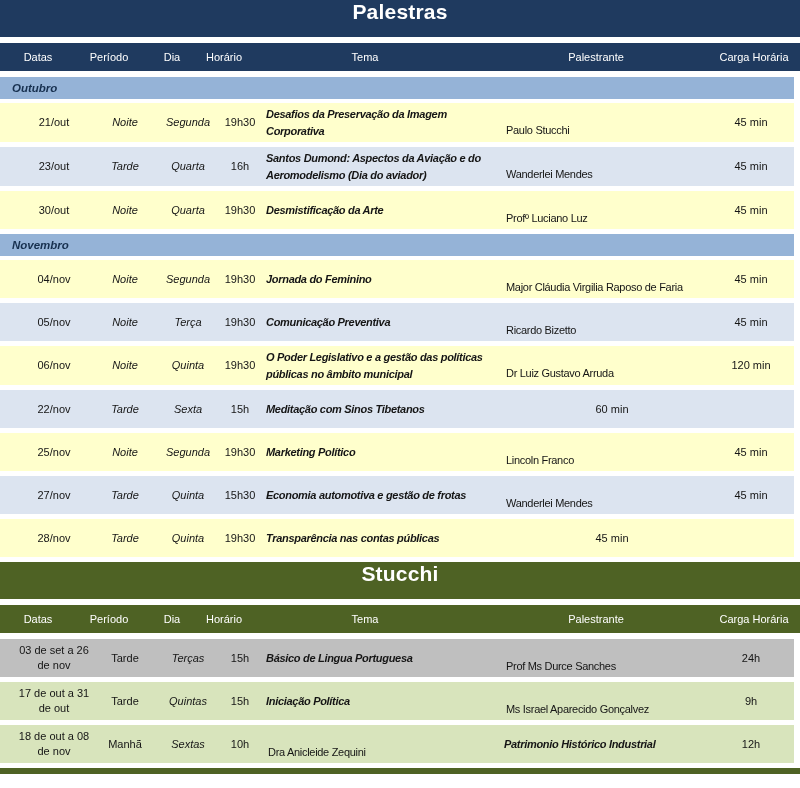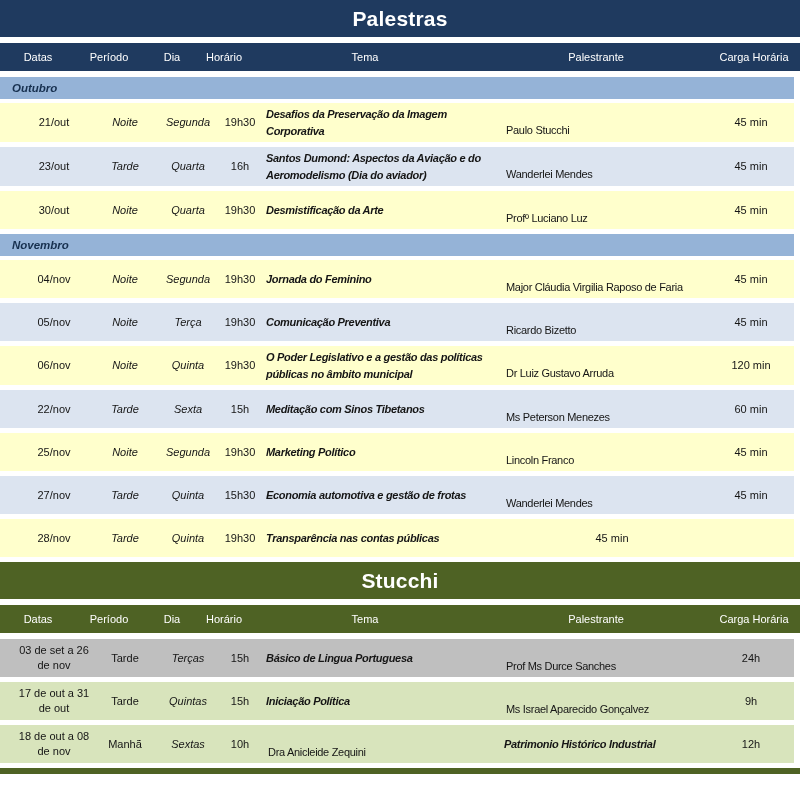--- a/index.html
+++ b/index.html
@@ -3,21 +3,21 @@
 <meta charset="utf-8">
 <style>
   html,body{margin:0;padding:0;background:#fff;}
   .sheet{
     width:800px;height:788px;overflow:hidden;background:#fff;
     font-family:"Liberation Sans",sans-serif;color:#151515;
   }
   .navy{background:var(--navy,#1f3a5f);}
   .greenbar{background:var(--green_dark,#4e6224);}
   .title-band{
-    height:37px;display:flex;align-items:center;justify-content:center;
+    height:37px;display:flex;justify-content:center;
     color:#fff;font-weight:bold;font-size:21px;margin-bottom:6px;letter-spacing:.2px;
   }
   .grid{display:grid;grid-template-columns:76px 66px 60px 44px 238px 224px 1fr;}
   .col-header{
     height:28px;margin-bottom:6px;color:#fff;font-weight:normal;font-size:11px;
     align-items:center;
   }
   .col-header .cell{display:flex;align-items:center;justify-content:center;text-align:center;}
   .month-band{
     width:794px;height:22px;margin-bottom:4px;display:flex;align-items:center;
@@ -134,21 +134,20 @@
     <div class="cell c-palestrante">Dr Luiz Gustavo Arruda</div>
     <div class="cell c-carga">120 min</div>
   </div>
 
   <div class="grid body-row tone-blue">
     <div class="cell c-datas">22/nov</div>
     <div class="cell c-periodo">Tarde</div>
     <div class="cell c-dia">Sexta</div>
     <div class="cell c-horario">15h</div>
     <div class="cell c-tema">Meditação com Sinos Tibetanos</div>
-    <div class="cell c-palestrante">Ms Peterson Menezes</div>
     <div class="cell c-carga">60 min</div>
   </div>
 
   <div class="grid body-row tone-yellow">
     <div class="cell c-datas">25/nov</div>
     <div class="cell c-periodo">Noite</div>
     <div class="cell c-dia">Segunda</div>
     <div class="cell c-horario">19h30</div>
     <div class="cell c-tema">Marketing Político</div>
     <div class="cell c-palestrante">Lincoln Franco</div>

